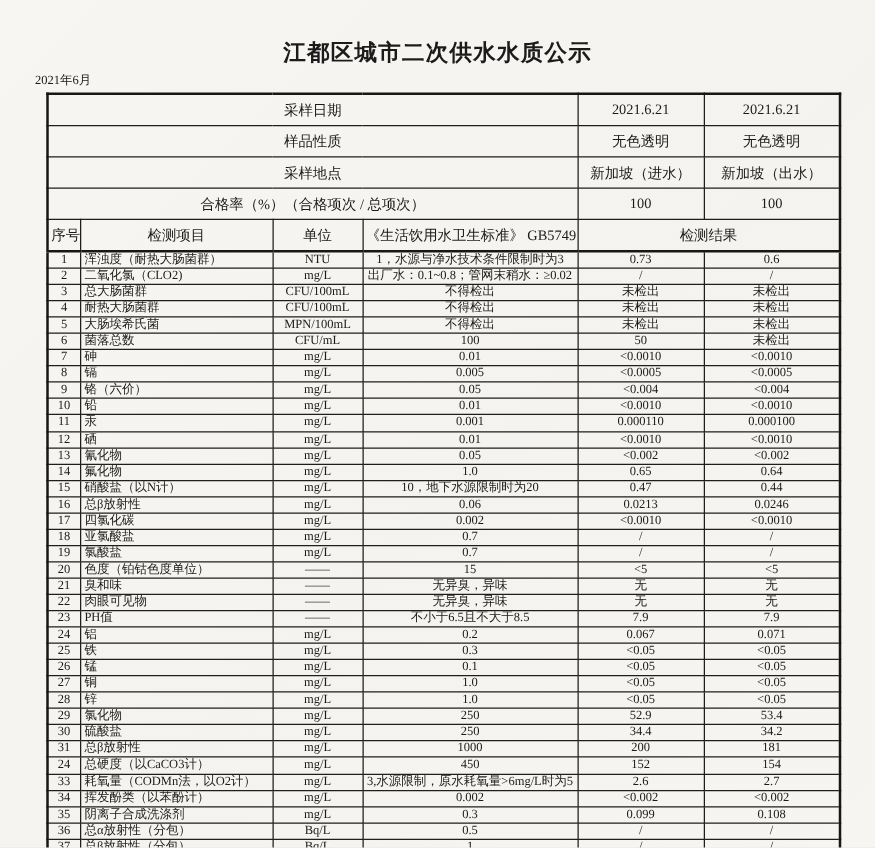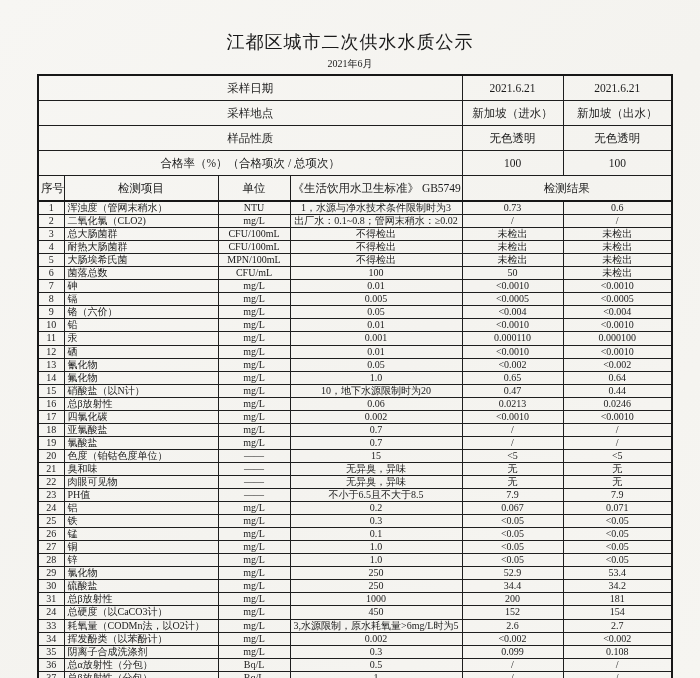--- a/index.html
+++ b/index.html
@@ -13,28 +13,29 @@
   .page{
     position:relative;
     width:700px;height:678px;
     background:linear-gradient(135deg,#f7f6f3 0%,#f4f3ef 55%,#f6f5f1 100%);
     overflow:hidden;
   }
   .title{
     text-align:center;
     margin-top:30px;
     font-size:18px;
-    font-weight:normal;
+    font-weight:bold;
     letter-spacing:1px;
   }
   .subtitle{
-    text-align:center;
+    text-align:left;
     font-size:10px;
     margin-top:3px;
     margin-bottom:3px;
+    padding-left:28px;
   }
   table{
     border-collapse:collapse;
     table-layout:fixed;
     width:634px;
     margin-left:37px;
     border:2px solid #171717;
   }
   td{
     border:1px solid #1e1e1e;
@@ -85,48 +86,48 @@
         <col style="width:101px">
         <col style="width:109px">
     </colgroup>
     <tbody id="info-rows">
         <tr class="info-row">
           <td colspan="4" class="info-label">采样日期</td>
           <td>2021.6.21</td>
           <td>2021.6.21</td>
         </tr>
         <tr class="info-row">
+          <td colspan="4" class="info-label">样品性质</td>
+          <td>无色透明</td>
+          <td>无色透明</td>
+        </tr>
+        <tr class="info-row">
           <td colspan="4" class="info-label">采样地点</td>
           <td>新加坡（进水）</td>
           <td>新加坡（出水）</td>
-        </tr>
-        <tr class="info-row">
-          <td colspan="4" class="info-label">样品性质</td>
-          <td>无色透明</td>
-          <td>无色透明</td>
         </tr>
         <tr class="info-row">
           <td colspan="4" class="info-label">合格率（%）（合格项次 / 总项次）</td>
           <td>100</td>
           <td>100</td>
         </tr>
       </tbody>
     <tbody id="header-rows">
         <tr class="header-row">
           <td>序号</td>
           <td>检测项目</td>
           <td>单位</td>
           <td>《生活饮用水卫生标准》 GB5749</td>
           <td colspan="2">检测结果</td>
         </tr>
       </tbody>
     <tbody id="data-rows">
         <tr class="data-row">
           <td class="cell-no">1</td>
-          <td class="cell-item">浑浊度（管网末稍水）</td>
+          <td class="cell-item">浑浊度（耐热大肠菌群）</td>
           <td class="cell-unit">NTU</td>
           <td class="cell-standard">1，水源与净水技术条件限制时为3</td>
           <td class="cell-result-inlet">0.73</td>
           <td class="cell-result-outlet">0.6</td>
         </tr>
         <tr class="data-row">
           <td class="cell-no">2</td>
           <td class="cell-item">二氧化氯（CLO2)</td>
           <td class="cell-unit">mg/L</td>
           <td class="cell-standard">出厂水：0.1~0.8；管网末稍水：≥0.02</td>

